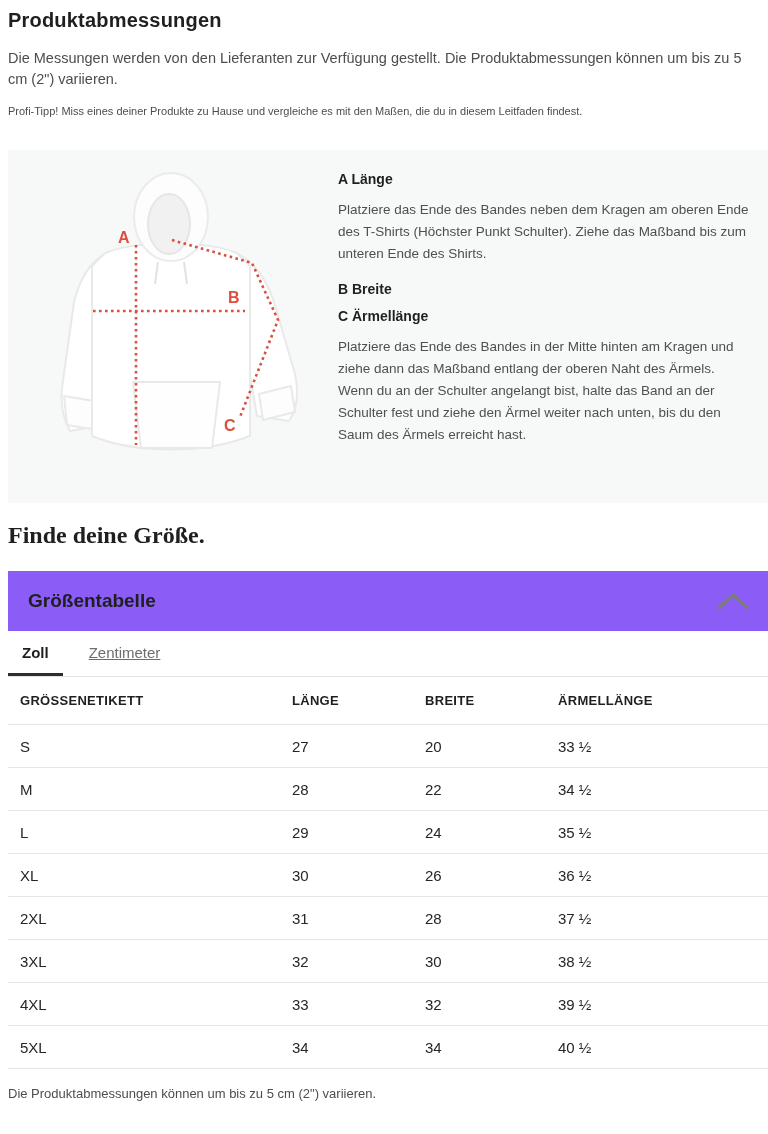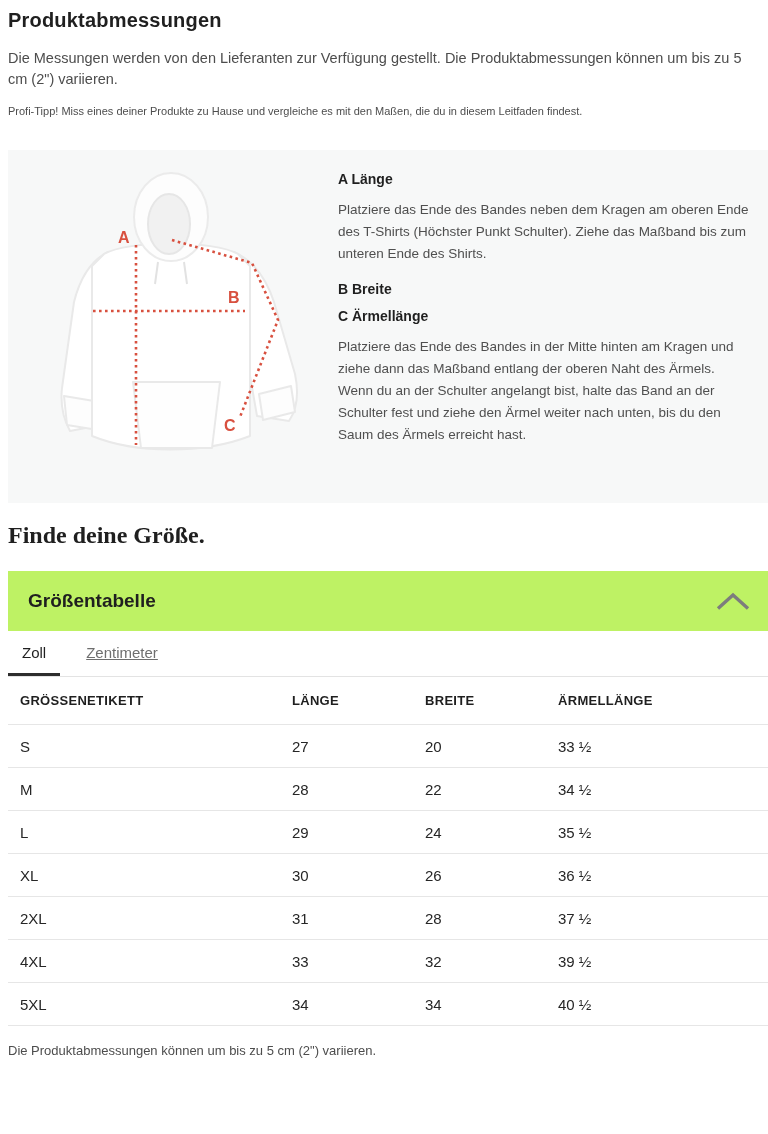--- a/index.html
+++ b/index.html
@@ -19,31 +19,31 @@
   .diagram{flex:0 0 330px;position:relative;}
   .diagram svg{display:block;}
   .guide-text{flex:1;padding:22px 15px 0 0;box-sizing:border-box;}
   .guide-text h3{font-size:14px;line-height:15px;font-weight:700;margin:0 0 12px;color:#1f1f1f;}
   .guide-text p{font-size:13.5px;line-height:22px;color:#4f4f4f;margin:0 0 17px;}
 
   h2.find-size{font-size:24px;line-height:24px;font-weight:700;margin:20px 0 0;font-family:Liberation Serif, serif;}
 
   
   .size-panel{margin-top:24px;}
-  .accordion-bar{height:60px;background:#bef264;display:flex;align-items:center;
+  .accordion-bar{height:60px;background:#8b5cf6;display:flex;align-items:center;
     justify-content:space-between;padding:0 15px 0 20px;box-sizing:border-box;cursor:pointer;}
   .accordion-bar .bar-title{font-size:19px;font-weight:700;color:#1f1f1f;}
   .chevron{display:block;}
 
   
   .tabs{display:flex;align-items:stretch;height:46px;border-bottom:1px solid #e3e3e3;box-sizing:border-box;}
   .tab{appearance:none;background:none;border:none;font-family:inherit;font-size:15px;
     padding:0 14px;margin:0;color:#6e6e6e;cursor:pointer;border-bottom:3px solid transparent;
     box-sizing:border-box;display:flex;align-items:center;}
-  .tab.active{color:#1f1f1f;font-weight:400;border-bottom-color:#2d2d2d;}
+  .tab.active{color:#1f1f1f;font-weight:700;border-bottom-color:#2d2d2d;}
   .tab+.tab{margin-left:12px;text-decoration:underline;}
 
   
   table.size-table{width:100%;border-collapse:collapse;table-layout:fixed;}
   table.size-table th{
     text-align:left;font-size:13px;font-weight:700;letter-spacing:.3px;color:#1f1f1f;
     height:47px;border-bottom:1px solid #e6e6e6;padding:0;vertical-align:middle;}
   table.size-table td{
     font-size:15px;color:#262626;height:42px;border-bottom:1px solid #e6e6e6;
     padding:0;vertical-align:middle;}
@@ -155,20 +155,26 @@
           <td>26</td>
           <td>36 ½</td>
         </tr>
         <tr>
           <td>2XL</td>
           <td>31</td>
           <td>28</td>
           <td>37 ½</td>
         </tr>
         <tr>
+          <td>3XL</td>
+          <td>32</td>
+          <td>30</td>
+          <td>38 ½</td>
+        </tr>
+        <tr>
           <td>4XL</td>
           <td>33</td>
           <td>32</td>
           <td>39 ½</td>
         </tr>
         <tr>
           <td>5XL</td>
           <td>34</td>
           <td>34</td>
           <td>40 ½</td>

